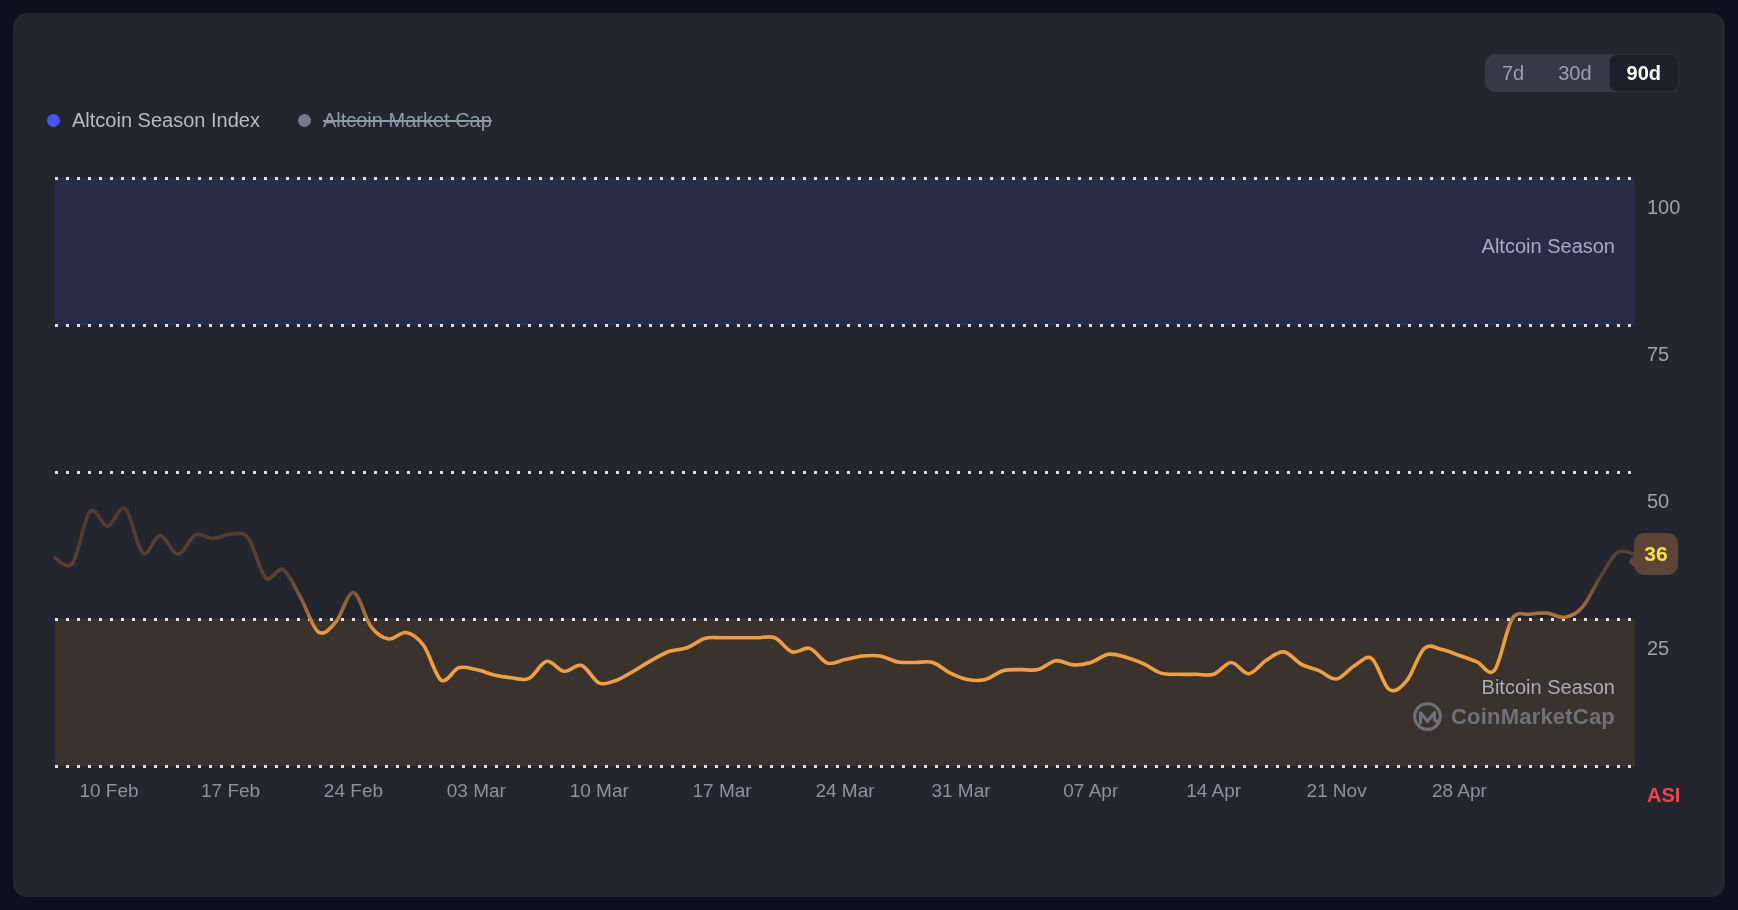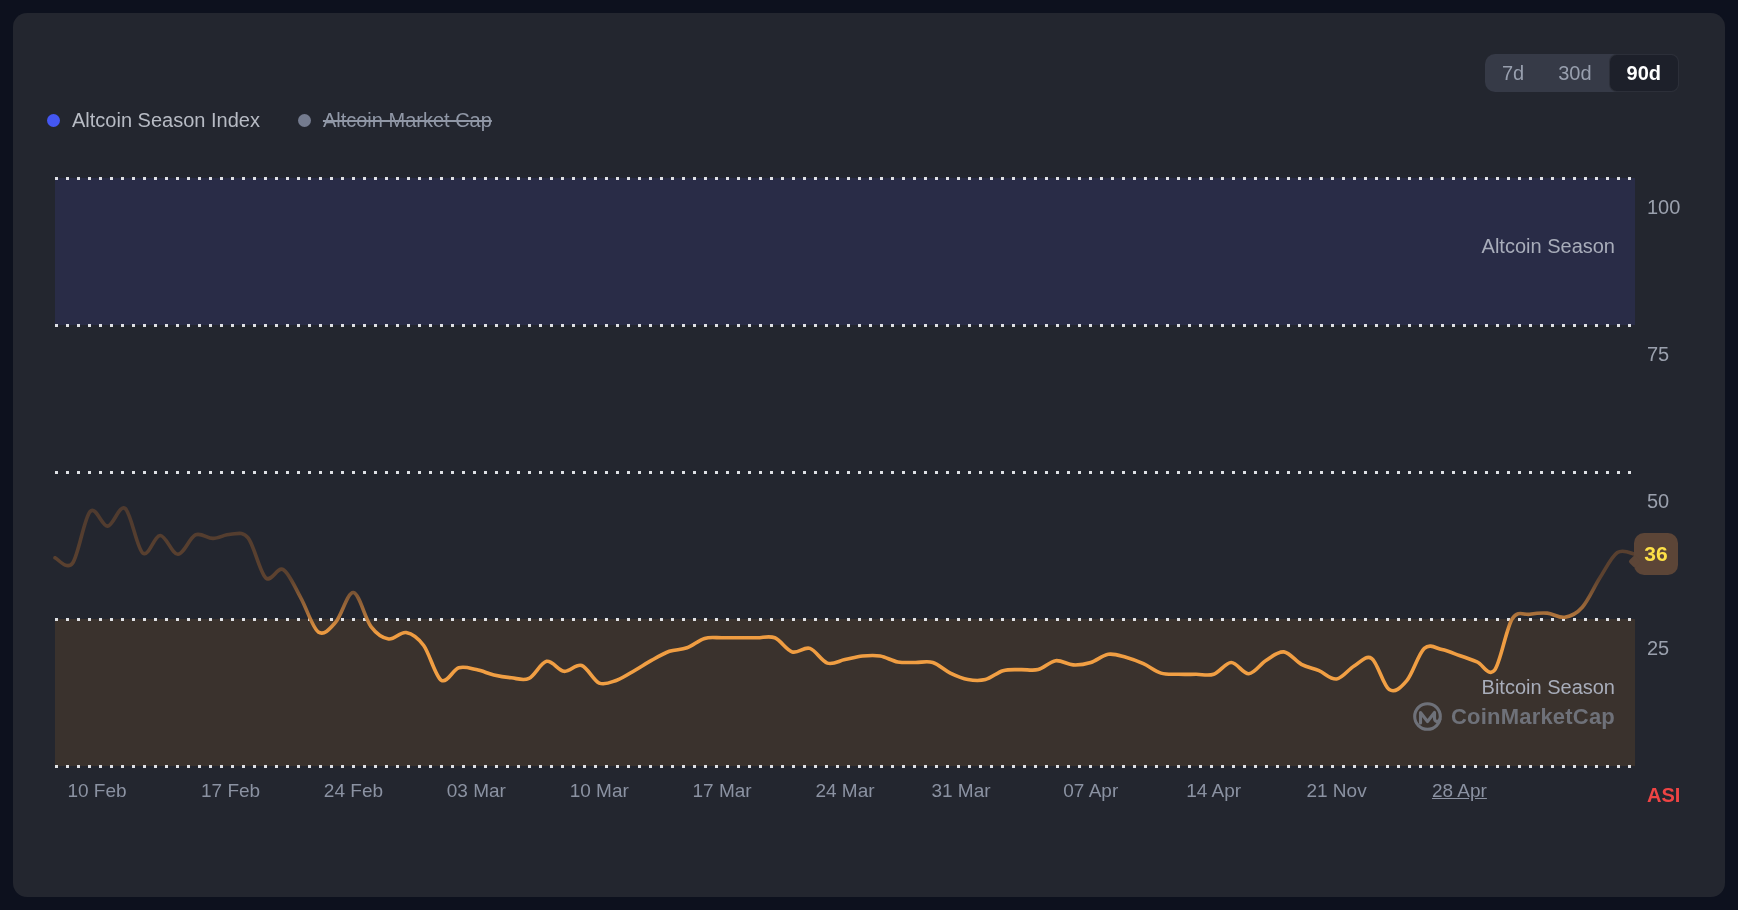--- a/index.html
+++ b/index.html
@@ -143,29 +143,29 @@
     </div>
 
   <div class="y-axis">
       <span class="y-tick" style="top: 7px;">100</span>
       <span class="y-tick" style="top: 154px;">75</span>
       <span class="y-tick" style="top: 301px;">50</span>
       <span class="y-tick" style="top: 448px;">25</span>
       <span class="y-tick emph" style="top: 595px;">ASI</span>
     </div>
   <div class="x-axis">
-      <span class="x-tick" style="left: 42px;">10 Feb</span>
+      <span class="x-tick" style="left: 54px;">10 Feb</span>
       <span class="x-tick" style="left: 175.556px;">17 Feb</span>
       <span class="x-tick" style="left: 298.444px;">24 Feb</span>
       <span class="x-tick" style="left: 421.333px;">03 Mar</span>
       <span class="x-tick" style="left: 544.222px;">10 Mar</span>
       <span class="x-tick" style="left: 667.111px;">17 Mar</span>
       <span class="x-tick" style="left: 790px;">24 Mar</span>
       <span class="x-tick" style="left: 906px;">31 Mar</span>
       <span class="x-tick" style="left: 1035.78px;">07 Apr</span>
       <span class="x-tick" style="left: 1158.67px;">14 Apr</span>
       <span class="x-tick" style="left: 1281.56px;">21 Nov</span>
-      <span class="x-tick" style="left: 1404.44px; text-decoration: underline;">28 Apr</span>
+      <span class="x-tick" style="left: 1404.44px;">28 Apr</span>
     </div>
 
   <div class="badge">36</div>
 
 </div>
 
 </body></html>

